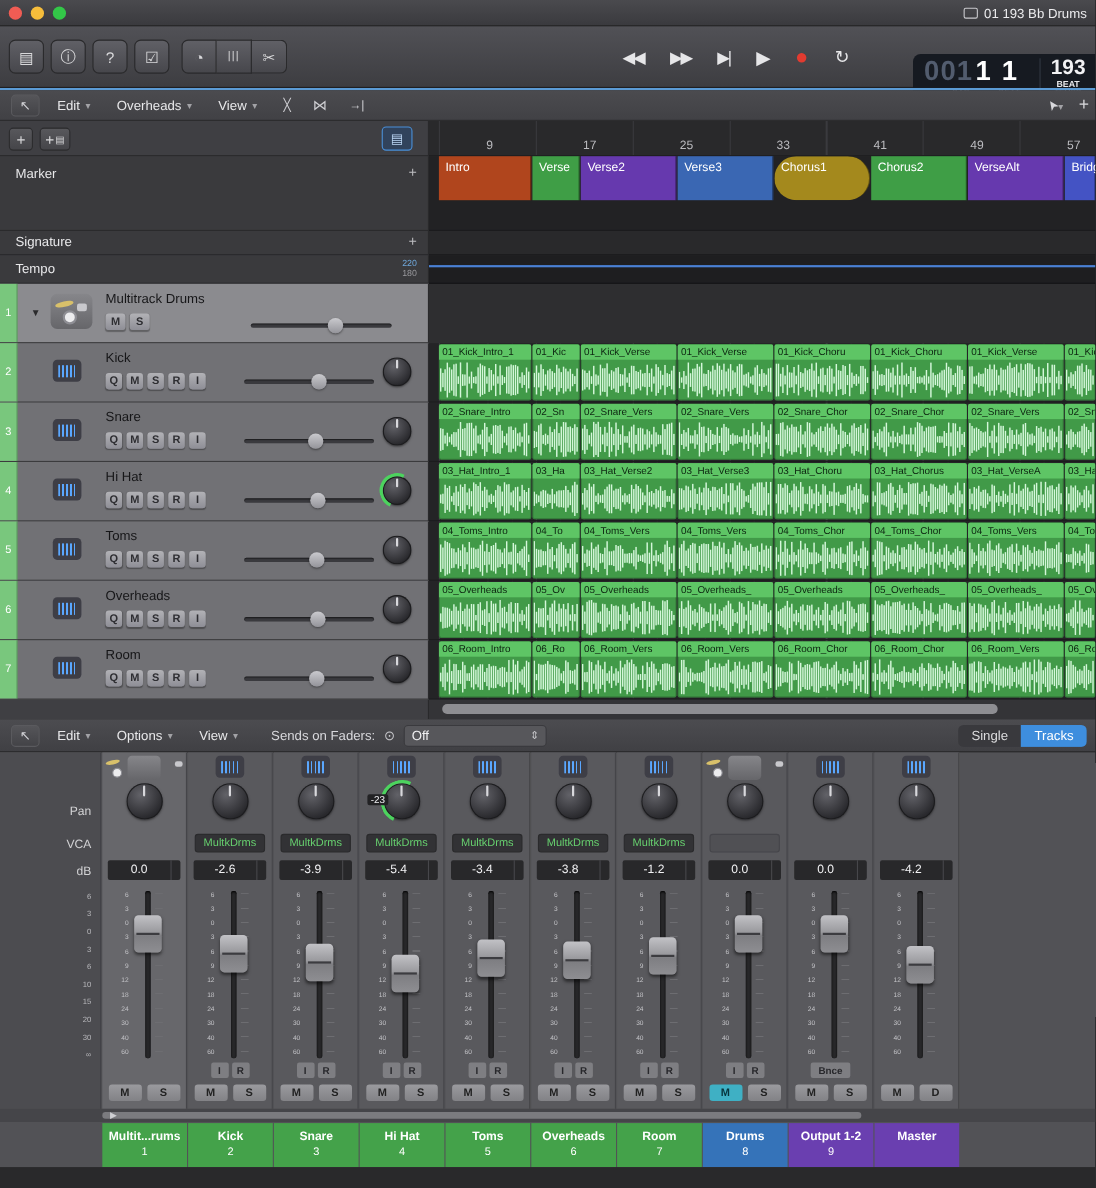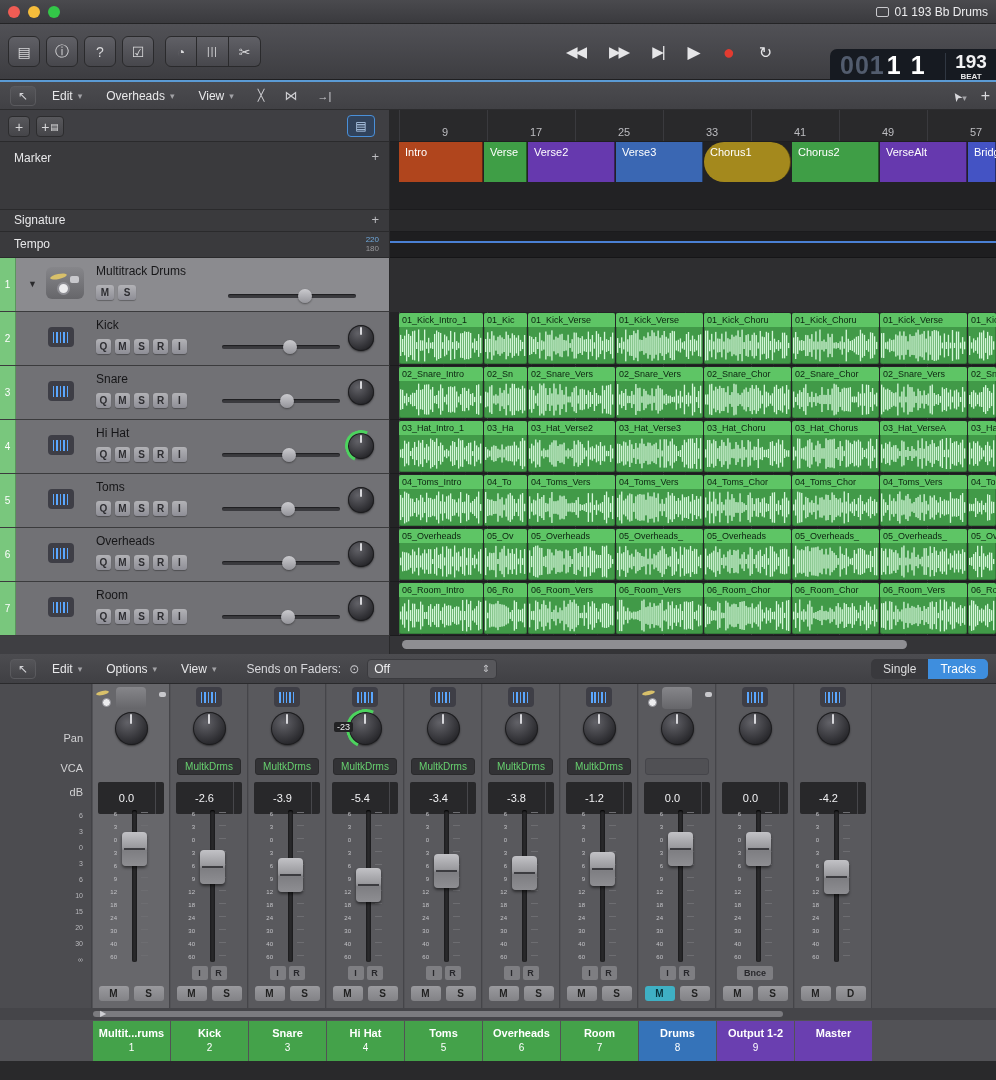--- a/index.html
+++ b/index.html
@@ -131,21 +131,21 @@
 .chan.sel{background:#67676b}
 .cicon{position:absolute;top:3px;left:0;right:0;display:flex;justify-content:center}
 .dkit.mini{position:static;width:30px;height:22px;border-radius:4px}
 .dkit.mini .cym{width:13px;height:4px;top:4px;left:3px}
 .dkit.mini .bd{width:9px;height:9px;border-width:1.5px;bottom:2px;left:9px}
 .dkit.mini .tom{width:7px;height:5px;top:5px;right:3px}
 .cpan{position:absolute;top:28px;left:0;right:0;display:flex;justify-content:center}
 .panval{position:absolute;left:7px;top:38px;background:#222224;color:#ededf0;font-size:9px;padding:0 3px;border-radius:2px;z-index:2}
 .cvca{position:absolute;top:74px;left:6px;right:6px;height:17px;background:#323235;border:1px solid #2a2a2c;border-radius:3px;color:#67d16f;font-size:10px;display:flex;align-items:center;justify-content:center;overflow:hidden}
 .cvca.empty{background:#505054;border-color:#45454a}
-.cdb{position:absolute;top:98px;left:5px;right:5px;height:32px;background:#28282a;border-radius:2px;display:flex;align-items:center;color:#f2f2f4;font-size:11px}
+.cdb{position:absolute;top:98px;left:5px;right:5px;height:18px;background:#28282a;border-radius:2px;display:flex;align-items:center;color:#f2f2f4;font-size:11px}
 .cdb span{flex:1;text-align:center}
 .cdb .pk{width:9px;align-self:stretch;border-left:1px solid #47474b}
 .cfader{position:absolute;top:122px;left:0;right:0;height:160px}
 .fscale{position:absolute;left:8px;top:2px;width:16px;text-align:right;font-size:6px;line-height:13px;color:#c4c4c8;white-space:pre-line}
 .ftrack{position:absolute;left:39px;top:4px;bottom:4px;width:5px;background:#28282a;border-radius:2px;box-shadow:inset 0 1px 2px #000}
 .fticks{position:absolute;left:48px;top:6px;bottom:6px;width:7px;background:repeating-linear-gradient(180deg,#6d6d71 0 1px,transparent 1px 13px)}
 .fcap{position:absolute;left:29px;width:25px;height:34px;border-radius:4px;background:linear-gradient(#c2c2c6 0%,#9a9a9e 45%,#7e7e82 55%,#8e8e92 100%);box-shadow:0 2px 3px rgba(0,0,0,.5)}
 .fcap::after{content:"";position:absolute;left:2px;right:2px;top:16px;height:2px;background:#3c3c40}
 .cir{position:absolute;top:282px;left:0;right:0;display:flex;justify-content:center;gap:3px}
 .irb{min-width:16px;height:14px;padding:0 3px;border-radius:2px;background:#7e7e82;color:#28282c;font-size:9px;font-weight:bold;display:flex;align-items:center;justify-content:center}

